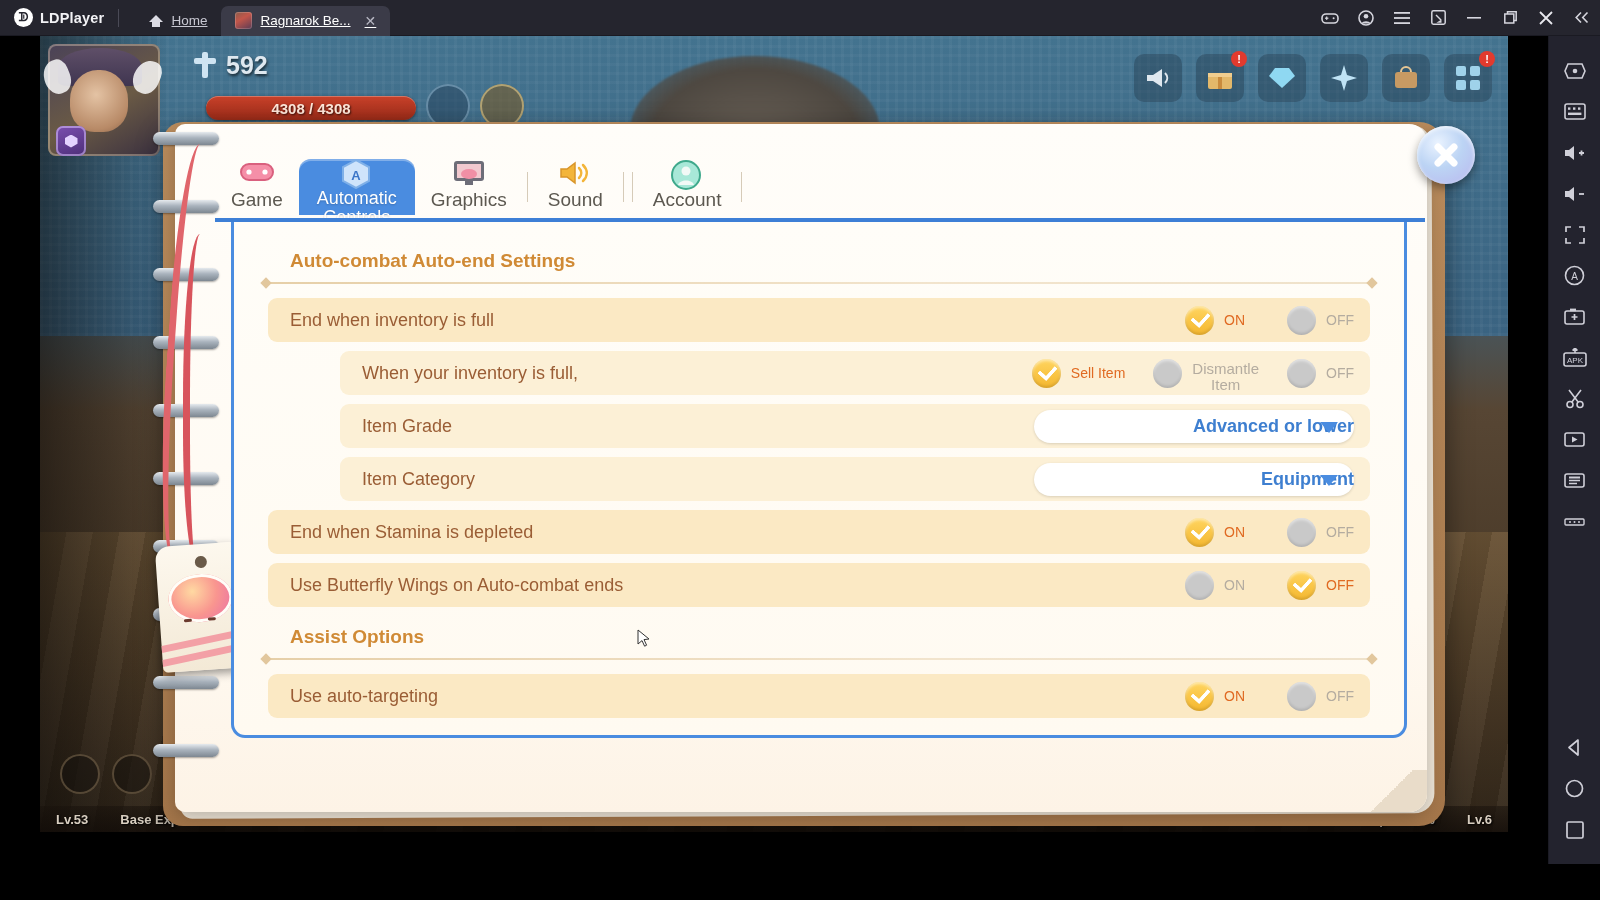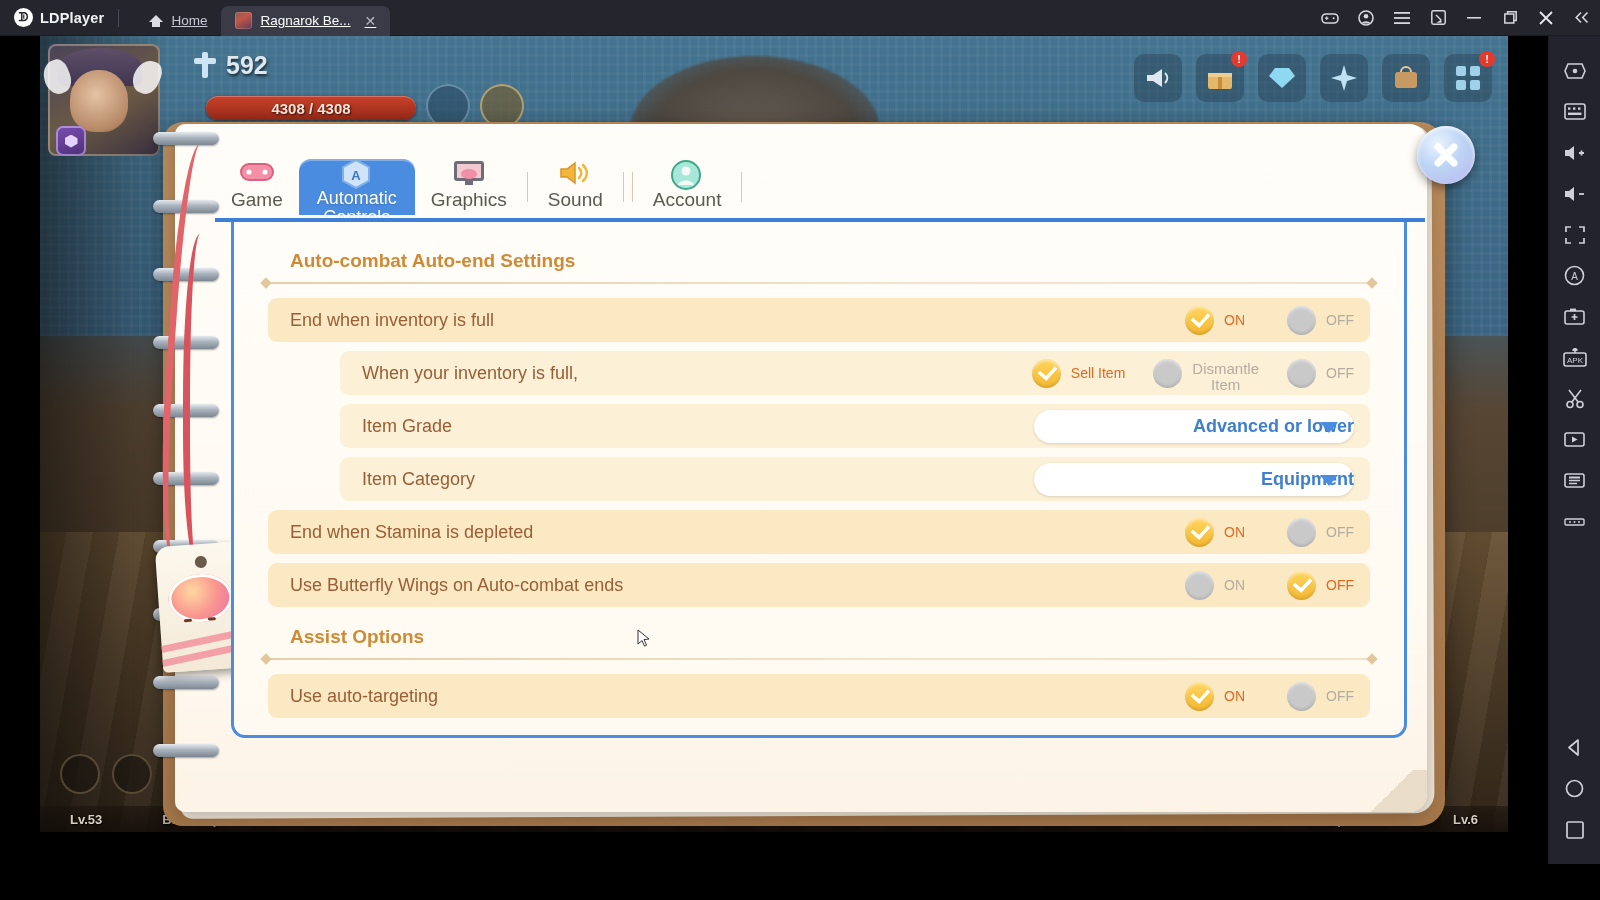--- a/index.html
+++ b/index.html
@@ -184,21 +184,21 @@
   }
   .hud-keyhint {
     position:absolute; bottom:20px; font-size:12px; color:#cfc6bb;
     background:rgba(0,0,0,.35); padding:1px 7px; border-radius:4px;
   }
   .hud-statusbar {
     position:absolute; left:0; right:0; bottom:0; height:26px;
     background:linear-gradient(180deg, rgba(25,18,12,.55), rgba(18,12,8,.8));
     display:flex; align-items:center; color:#d8cec0; font-size:13px; font-weight:bold;
   }
-  .hud-statusbar .sb { padding:0 30px; text-shadow:1px 1px 2px #000; }
+  .hud-statusbar .sb { padding:0 16px; text-shadow:1px 1px 2px #000; }
   .hud-statusbar .sb.red { color:#e4493c; }
   .hud-statusbar .right { margin-left:auto; display:flex; }
 
   
   .notebook {
     position:absolute; left:105px; top:78px; width:1310px; height:720px;
   }
   .nb-back {
     position:absolute; left:18px; top:8px; right:10px; bottom:8px;
     background:linear-gradient(180deg,#b98b5c 0%, #a4764a 100%);

